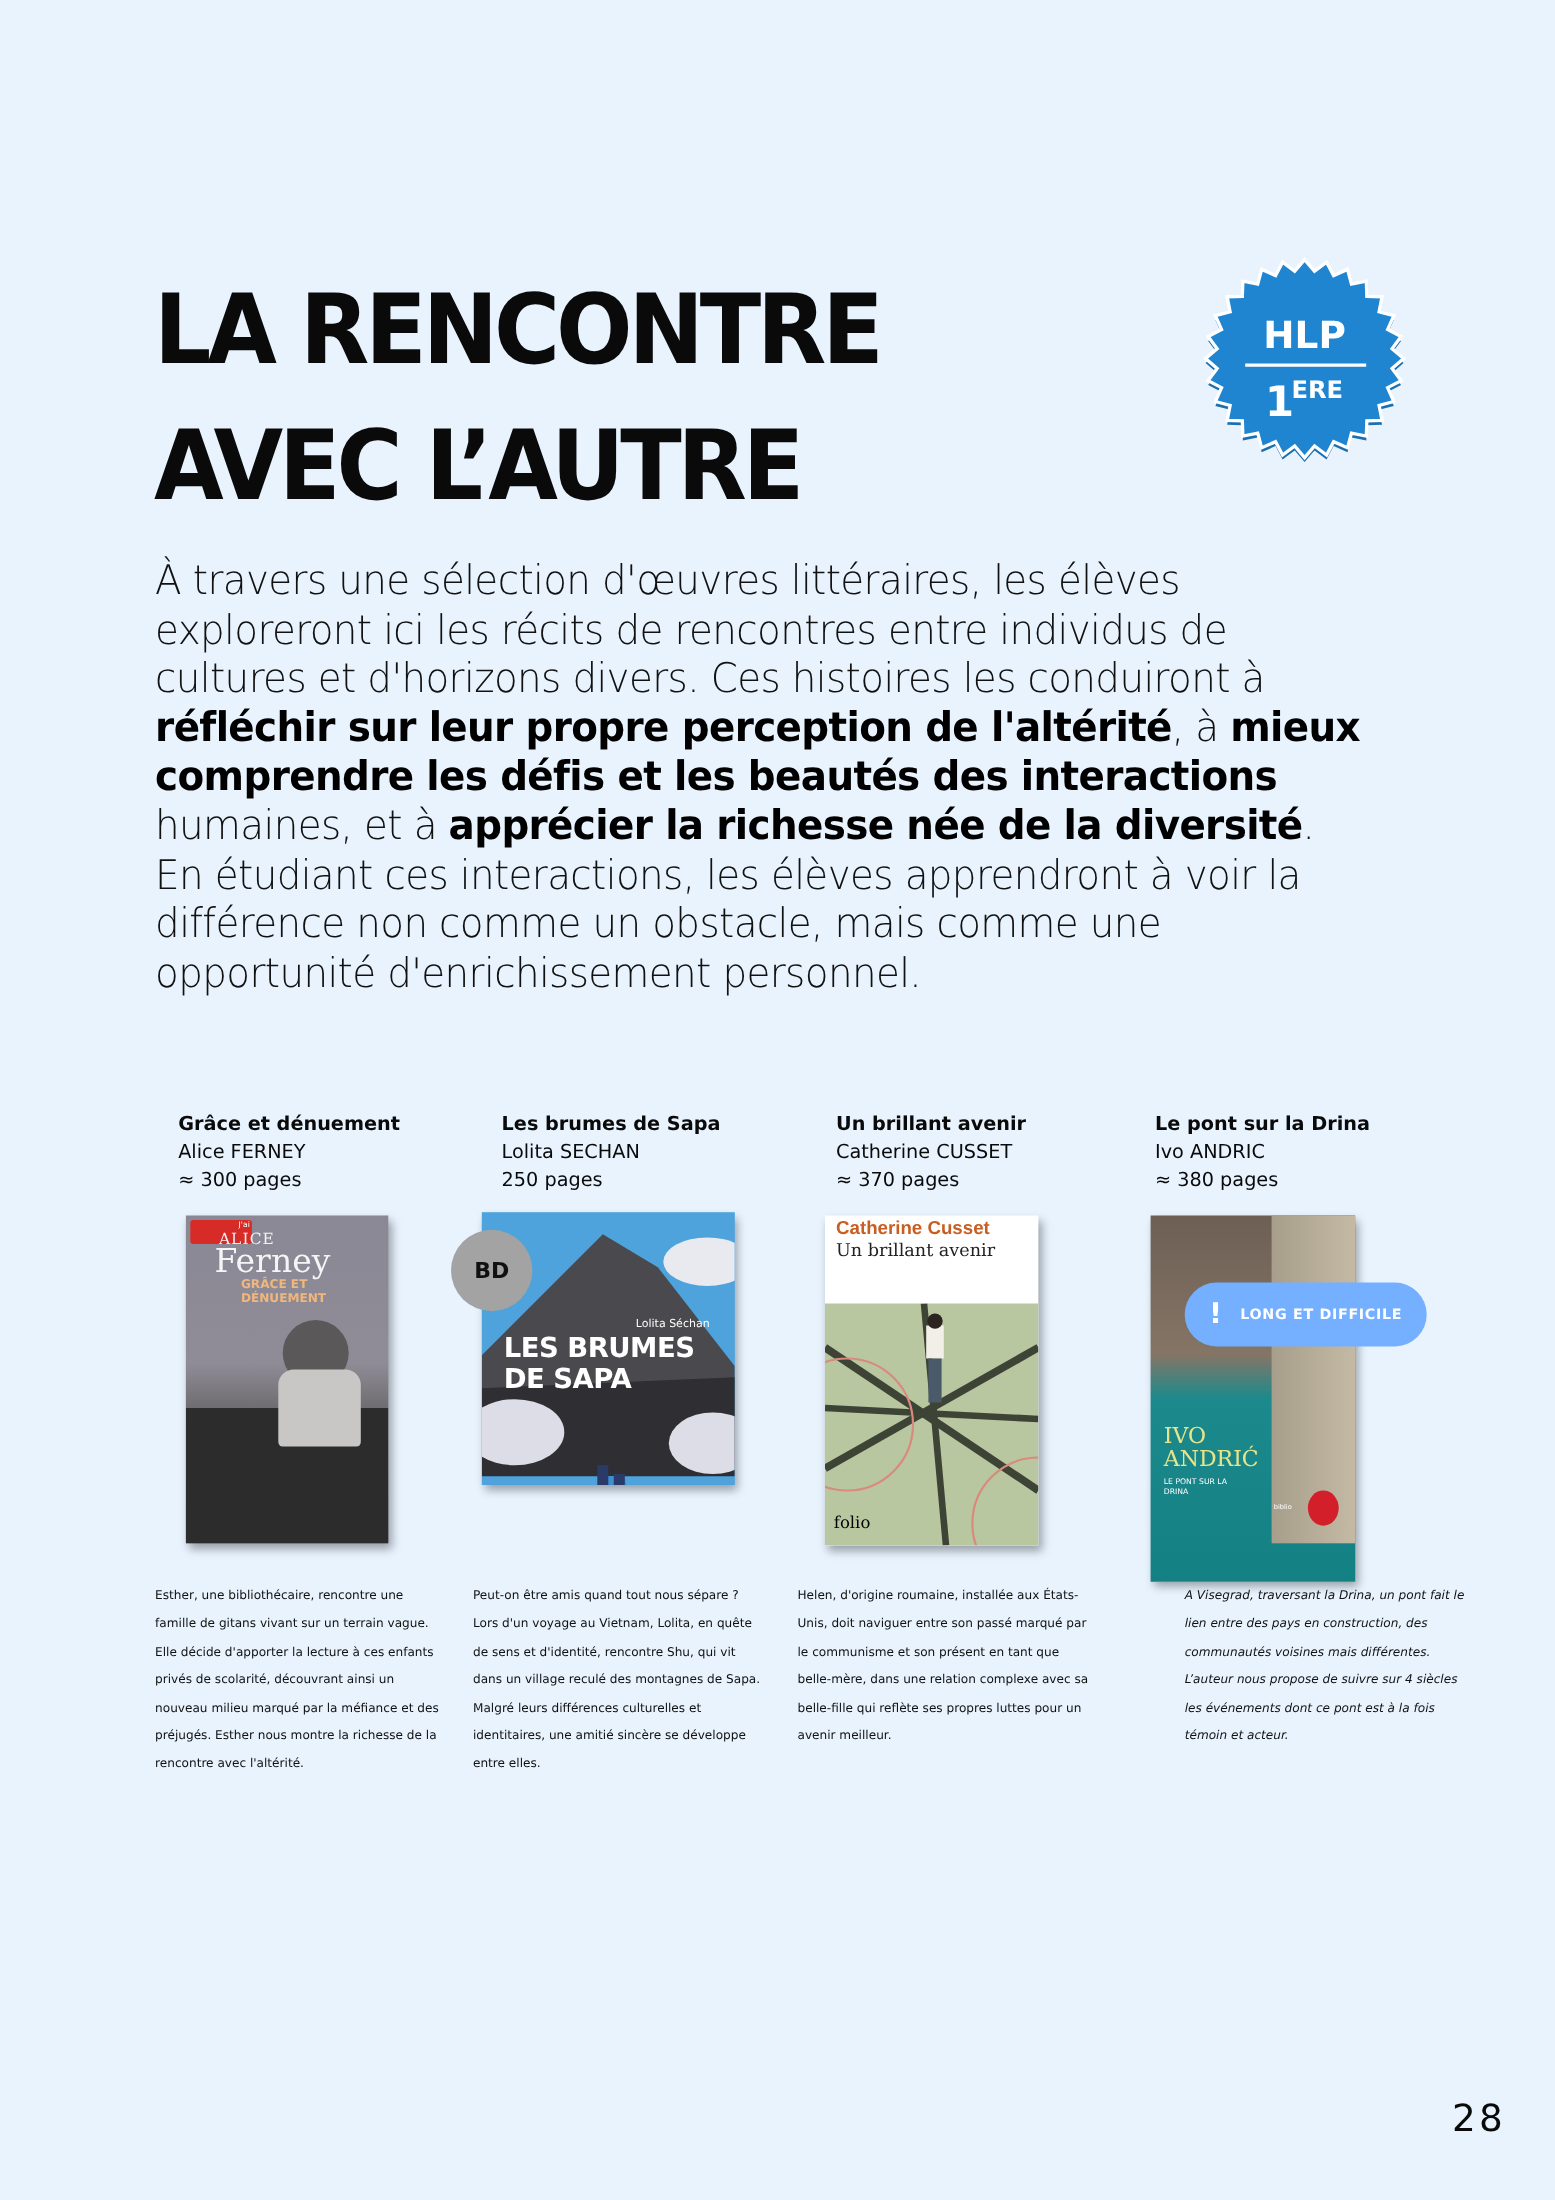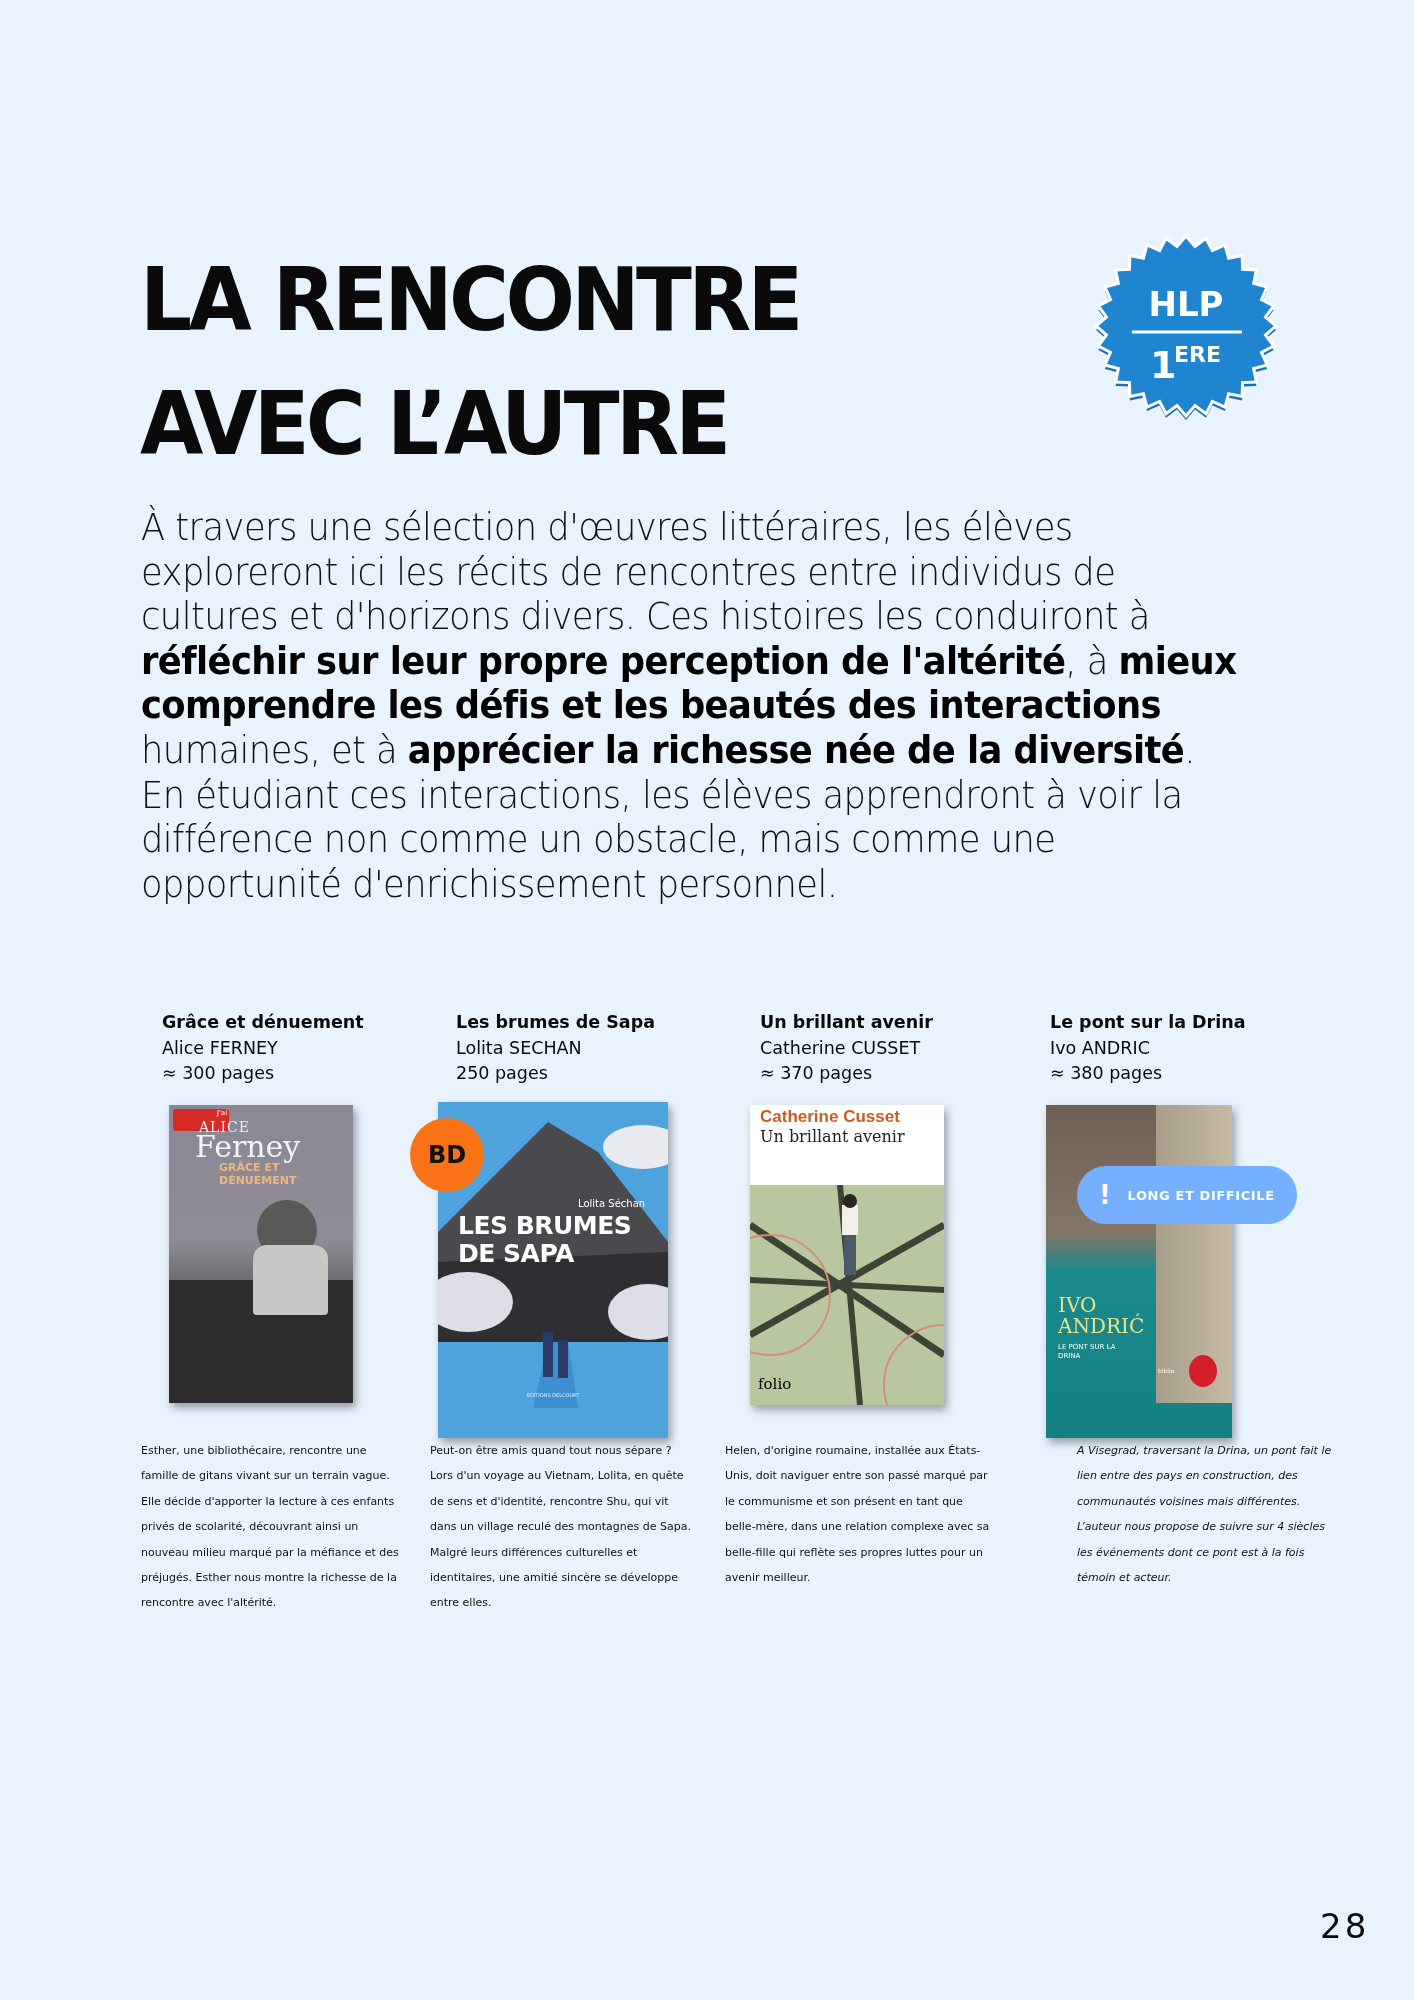--- a/index.html
+++ b/index.html
@@ -63,24 +63,24 @@
     width: 265px;
   }
   .page-num {
     position: absolute; left: 1320px; top: 1906px;
     font-family: "DejaVu Sans", sans-serif;
     font-size: 34px; letter-spacing: 3px;
   }
   .bd-badge {
     position: absolute; left: 410px; top: 1118px;
     width: 74px; height: 74px; border-radius: 50%;
-    background: #f97316;
+    background: #a3a3a3;
     display: flex; align-items: center; justify-content: center;
     font-family: "DejaVu Sans", sans-serif; font-weight: bold;
-    font-size: 24px; color: #111; z-index: 3;
+    font-size: 20px; color: #111; z-index: 3;
   }
   .warn-pill {
     position: absolute; left: 1077px; top: 1166px;
     width: 220px; height: 58px; border-radius: 29px;
     background: #74b0ff;
     display: flex; align-items: center;
     color: #fff; z-index: 3;
     font-family: "DejaVu Sans", sans-serif; font-weight: bold;
     font-size: 13px; letter-spacing: 0.6px;
   }
@@ -128,21 +128,21 @@
 <div class="desc" style="left:141px;">Esther, une bibliothécaire, rencontre une famille de gitans vivant sur un terrain vague. Elle décide d'apporter la lecture à ces enfants privés de scolarité, découvrant ainsi un nouveau milieu marqué par la méfiance et des préjugés. Esther nous montre la richesse de la rencontre avec l'altérité.</div>
 
 <div class="book" style="left:434px;">
   <div class="meta">
     <span class="btitle">Les brumes de Sapa</span>
     <span>Lolita SECHAN</span>
     <span>250 pages</span>
   </div>
 </div>
 <div class="bd-badge">BD</div>
-<div class="cover" style="left:438px; top:1102px; width:230px; height:336px; background:#4ea3dc;">
+<div class="cover" style="left:438px; top:1102px; width:230px; height:248px; background:#4ea3dc;">
   <svg width="230" height="306" style="position:absolute;left:0;top:0;">
     <polygon points="20,110 110,20 160,50 230,140 230,230 0,230 0,130" fill="#4a4a4e"></polygon>
     <polygon points="0,160 230,150 230,240 0,240" fill="#2f2f33"></polygon>
     <ellipse cx="30" cy="200" rx="45" ry="30" fill="#dcdde6"></ellipse>
     <ellipse cx="210" cy="210" rx="40" ry="28" fill="#dcdde6"></ellipse>
     <ellipse cx="205" cy="45" rx="40" ry="22" fill="#e9eaf0"></ellipse>
     <polygon points="95,306 140,306 130,240 110,240" fill="#3d8fd0"></polygon>
     <rect x="105" y="230" width="10" height="45" fill="#2a3b6a"></rect>
     <rect x="120" y="238" width="10" height="38" fill="#2a3b6a"></rect>
   </svg>

